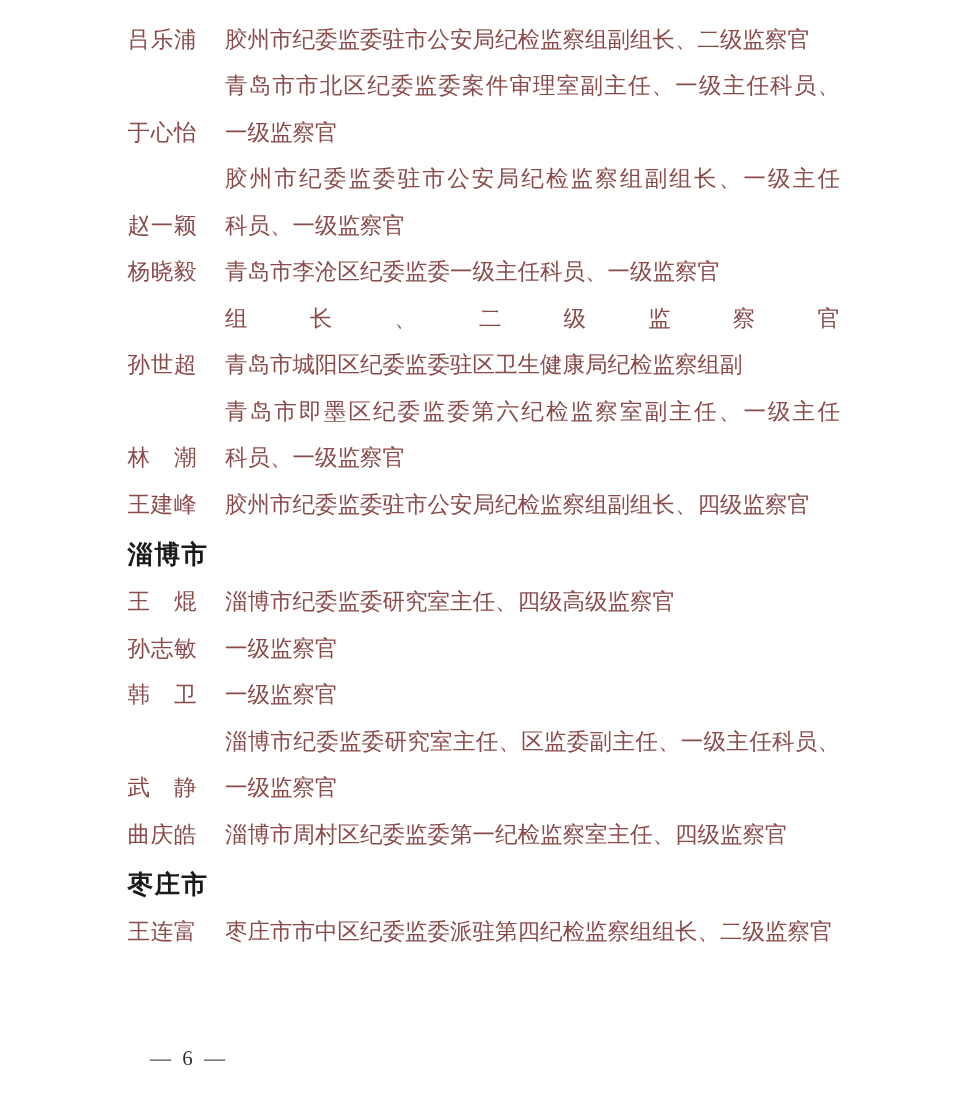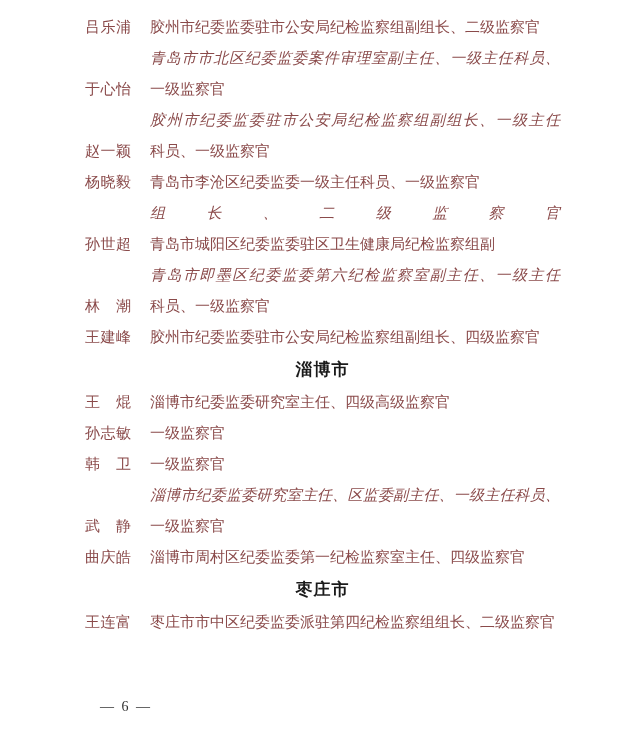--- a/index.html
+++ b/index.html
@@ -32,25 +32,24 @@
     margin-right:19px;
     white-space:nowrap;
     letter-spacing:0.5px;
   }
   .pos{width:410px;flex:none;}
   .pos-line{width:410px;}
   
   .pos .pos-line:not(:last-child){
     text-align:justify;
     text-align-last:justify;
-    font-style:italic;
   }
   .city-header{
     height:34px;line-height:34px;
-    text-align:center;
+    text-align:left;
     color:var(--header-text);
     font-weight:bold;
     font-family:"Liberation Sans","DejaVu Sans",sans-serif;
     font-size:17px;
     letter-spacing:1px;
   }
   .footer{
     position:absolute;
     left:100px;top:699px;
     color:var(--footer-text);

